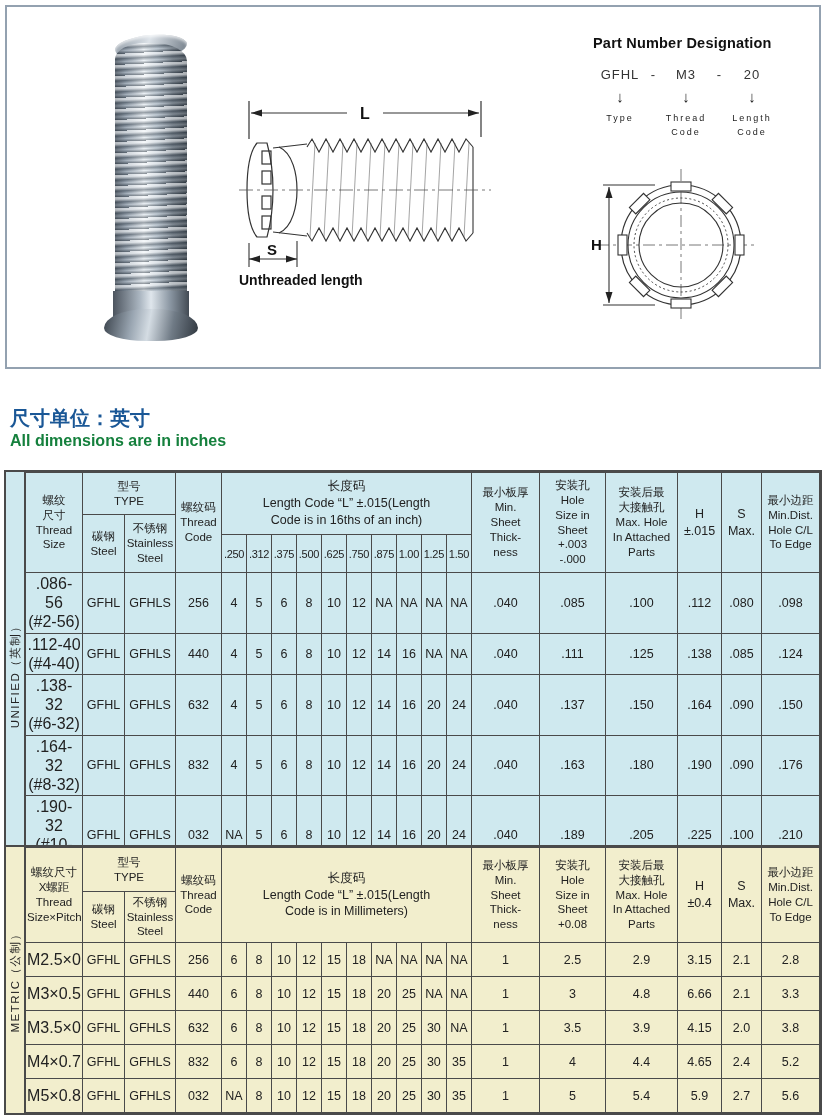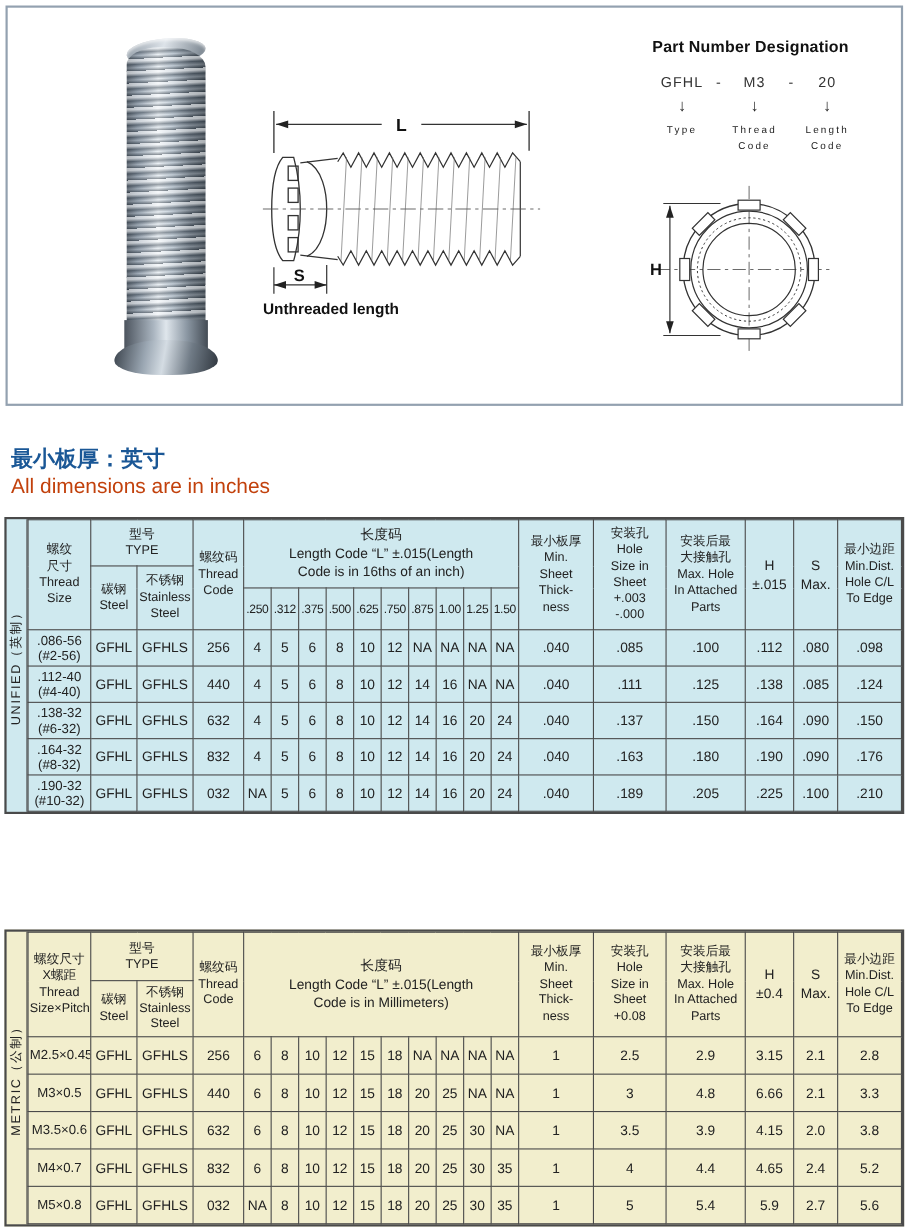--- a/index.html
+++ b/index.html
@@ -45,38 +45,38 @@
   .pnd-arrows span:nth-child(3){margin-left:12px;}
   .pnd-labels{display:flex;margin-top:6px;width:186px;}
   .pnd-labels span{width:54px;text-align:center;font-size:9px;color:#222;
                    letter-spacing:2px;white-space:pre-line;line-height:1.6;}
   .pnd-labels span:nth-child(2){margin-left:12px;}
   .pnd-labels span:nth-child(3){margin-left:12px;}
 
   
   .sec-head{position:absolute;left:10px;}
   .h-zh{font-size:20px;font-weight:bold;color:#1a5796;line-height:1.2;}
-  .h-en{font-size:19px;font-weight:normal;color:#c2410c;line-height:1.35;}
+  .h-en{font-size:16px;font-weight:bold;color:#15803d;line-height:1.35;}
 
   
   .table-wrap{position:absolute;left:4px;width:818px;display:flex;
               border:2px solid #4a4a4a;box-sizing:border-box;}
   .bg-inch{background:#cfe9ef;}
   .bg-mm{background:#f2eecd;}
   .side-strip{width:18px;border-right:1px solid #4a4a4a;position:relative;flex:none;}
   .vlabel{position:absolute;left:50%;top:50%;transform:translate(-50%,-50%) rotate(-90deg);
           white-space:nowrap;font-size:11.5px;letter-spacing:1.5px;color:#222;}
   table.dim{border-collapse:collapse;table-layout:fixed;flex:1;width:797px;}
   table.dim th,table.dim td{border:1px solid #4a4a4a;padding:1px;overflow:hidden;
           text-align:center;vertical-align:middle;font-weight:normal;color:#222;}
   th.hc{font-size:11.5px;line-height:1.3;white-space:pre-line;}
   th.hc-big{font-size:12.5px;line-height:1.35;white-space:pre-line;}
   th.sub{font-size:11px;letter-spacing:-.3px;padding:0;}
   td.num{font-size:12.5px;}
-  td.size-cell{font-size:12px;line-height:1.2;white-space:pre-line;}
+  td.size-cell{font-size:16px;line-height:1.2;white-space:pre-line;}
   .t-inch thead tr.r1{height:42px;} .t-inch thead tr.r2{height:20px;} .t-inch thead tr.r3{height:38px;}
   .t-inch tbody tr{height:33px;}
   .t-mm thead tr.r1{height:44px;} .t-mm thead tr.r2{height:51px;}
   .t-mm tbody tr{height:34px;}
 </style>
 </head>
 <body>
 
 <div class="page">
 
@@ -218,21 +218,21 @@
           <line x1="24" y1="22" x2="24" y2="138"></line>
         </g>
         <polygon points="24,22 20.5,33 27.5,33" fill="#222"></polygon>
         <polygon points="24,138 20.5,127 27.5,127" fill="#222"></polygon>
         <text class="dtext" x="6" y="85" font-size="15" font-weight="bold">H</text>
       </svg>
     </div>
   </div>
 
   <div class="sec-head" style="top:406px;">
-    <div class="h-zh">最小板厚：英寸</div>
+    <div class="h-zh">尺寸单位：英寸</div>
     <div class="h-en">All dimensions are in inches</div>
   </div>
 
   <div class="table-wrap bg-inch" style="top:470px;">
     <div class="side-strip">
       <span class="vlabel">UNIFIED（英制）</span>
     </div>
     <table class="dim t-inch">
       <colgroup>
         <col style="width:57px">

